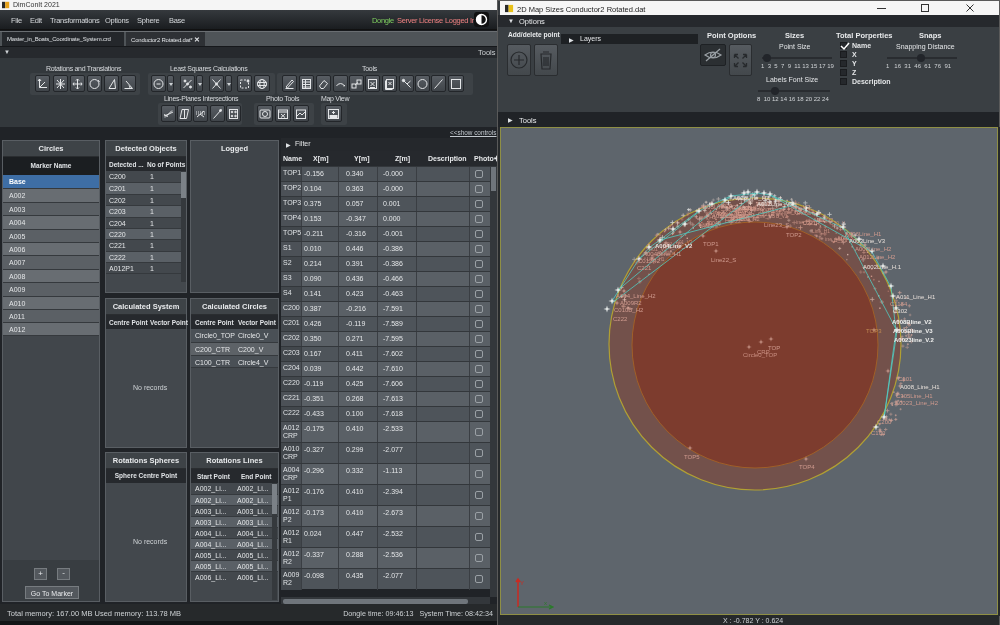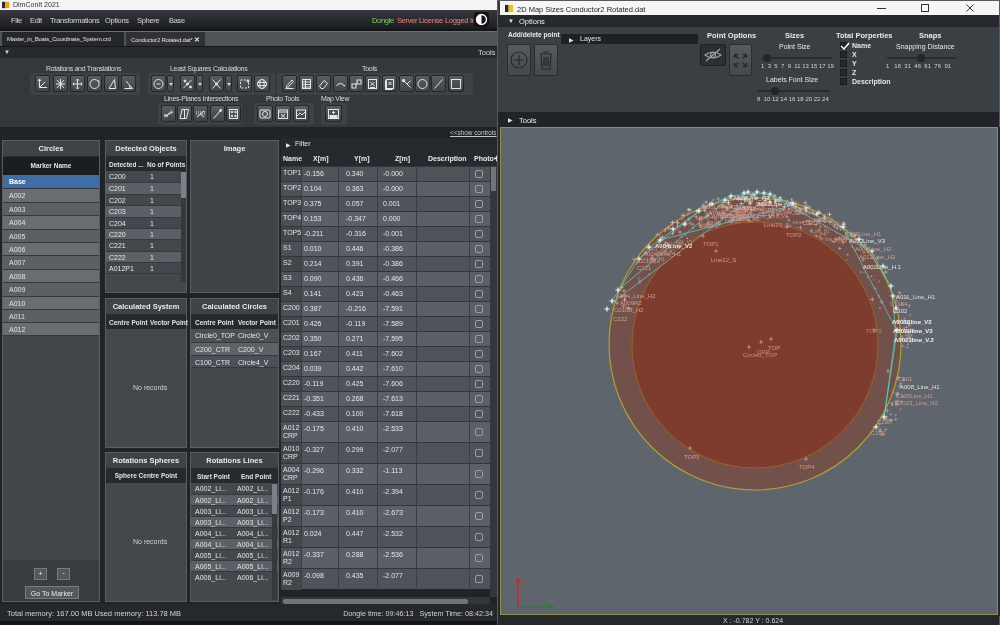--- a/index.html
+++ b/index.html
@@ -330,21 +330,21 @@
  <div class="row" style="height:11.4px;background:#43484d;padding:2px 0 0 3px;border-top:1px solid #35393d;">C204<span class="tx" style="left:44px;">1</span></div>
  <div class="row" style="height:11.4px;background:#5a6066;padding:2px 0 0 3px;border-top:1px solid #35393d;">C220<span class="tx" style="left:44px;">1</span></div>
  <div class="row" style="height:11.4px;background:#43484d;padding:2px 0 0 3px;border-top:1px solid #35393d;">C221<span class="tx" style="left:44px;">1</span></div>
  <div class="row" style="height:11.4px;background:#5a6066;padding:2px 0 0 3px;border-top:1px solid #35393d;">C222<span class="tx" style="left:44px;">1</span></div>
  <div class="row" style="height:11.4px;background:#43484d;padding:2px 0 0 3px;border-top:1px solid #35393d;border-bottom:1px solid #35393d;">A012P1<span class="tx" style="left:44px;">1</span></div>
 </div>
 <div class="ab" style="left:181px;top:171px;width:5px;height:111px;background:#35393d;"></div>
 <div class="ab" style="left:181px;top:172px;width:5px;height:26px;background:#7b8187;"></div>
 
 <div class="panel" style="left:190px;top:140px;width:89px;height:153px;background:#3f4449;">
- <div style="text-align:center;padding-top:3px;color:#e8eaec;font-size:7.5px;font-weight:bold;">Image</div>
+ <div style="text-align:center;padding-top:3px;color:#e8eaec;font-size:7.5px;font-weight:bold;">Logged</div>
 </div>
 
 <div class="panel" style="left:105px;top:298px;width:82px;height:150px;">
  <div class="phead">Calculated System</div>
  <div class="pcols">
       <span class="tx" style="left:3px;top:4px;">Centre Point</span>
       <span class="tx" style="left:44px;top:4px;">Vector Point</span>
     </div>
  <div class="tx" style="left:27px;top:85px;font-size:7px;color:#cfd3d6;">No records</div>
 </div>

